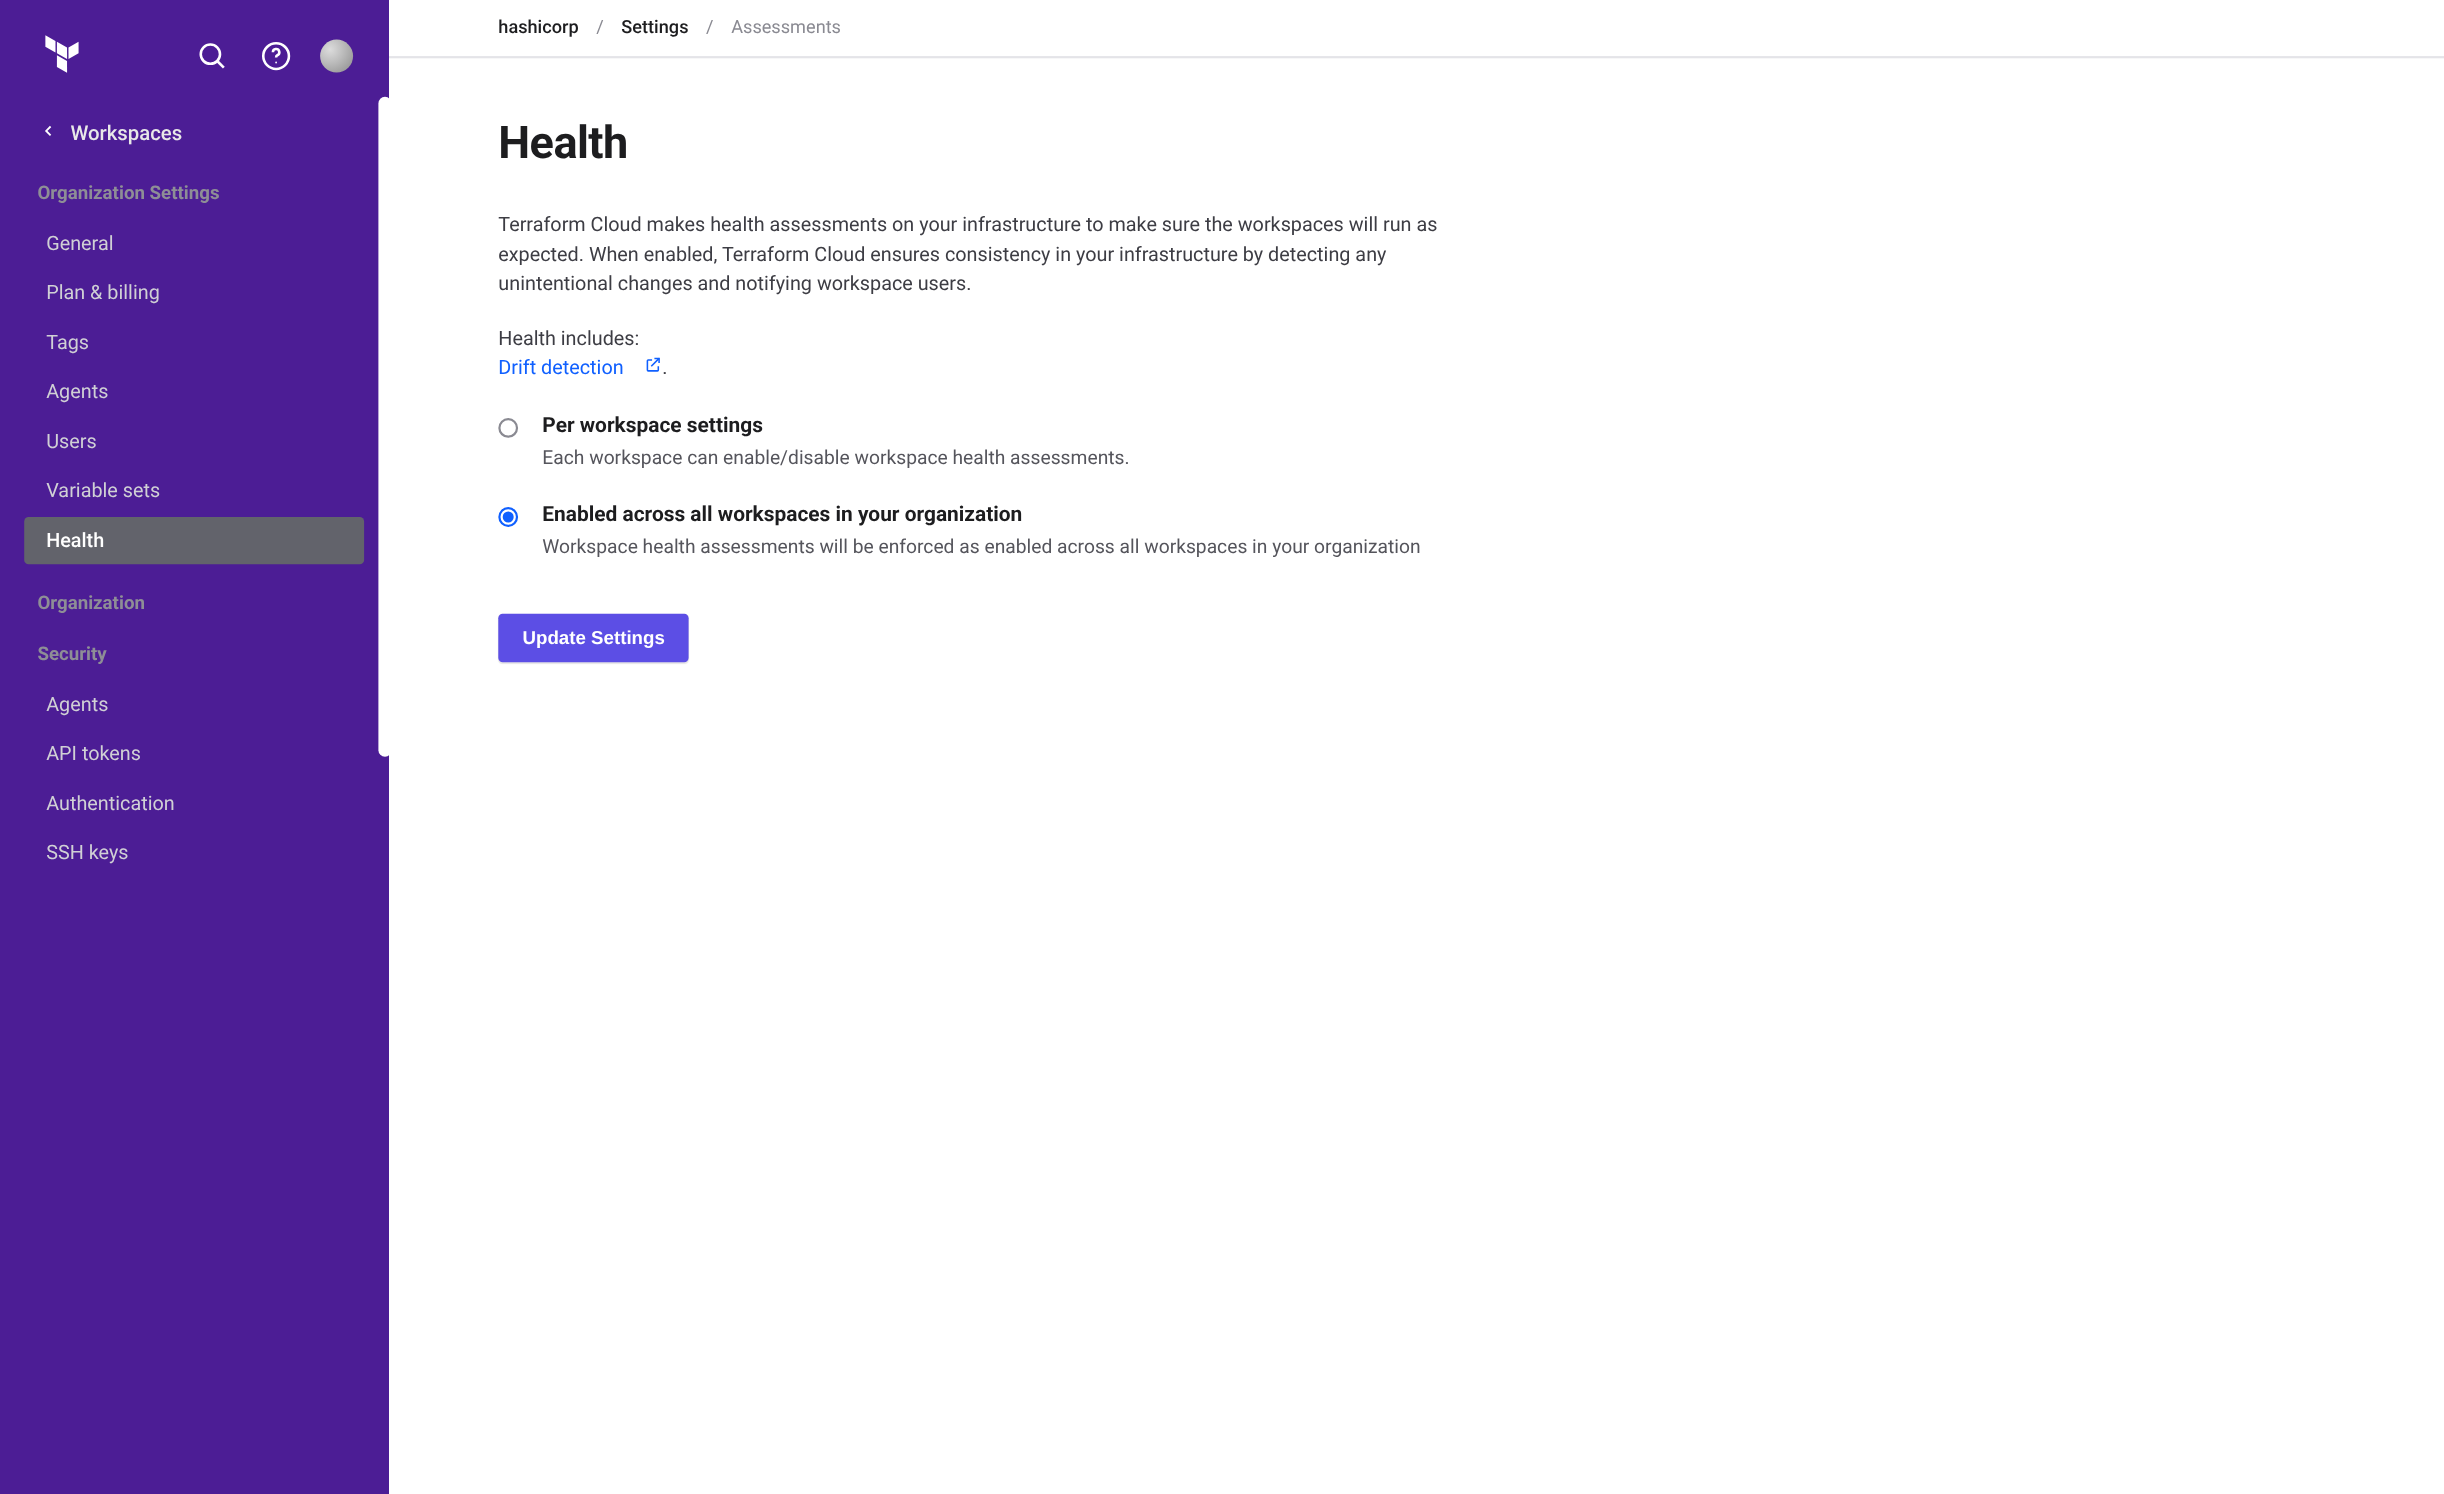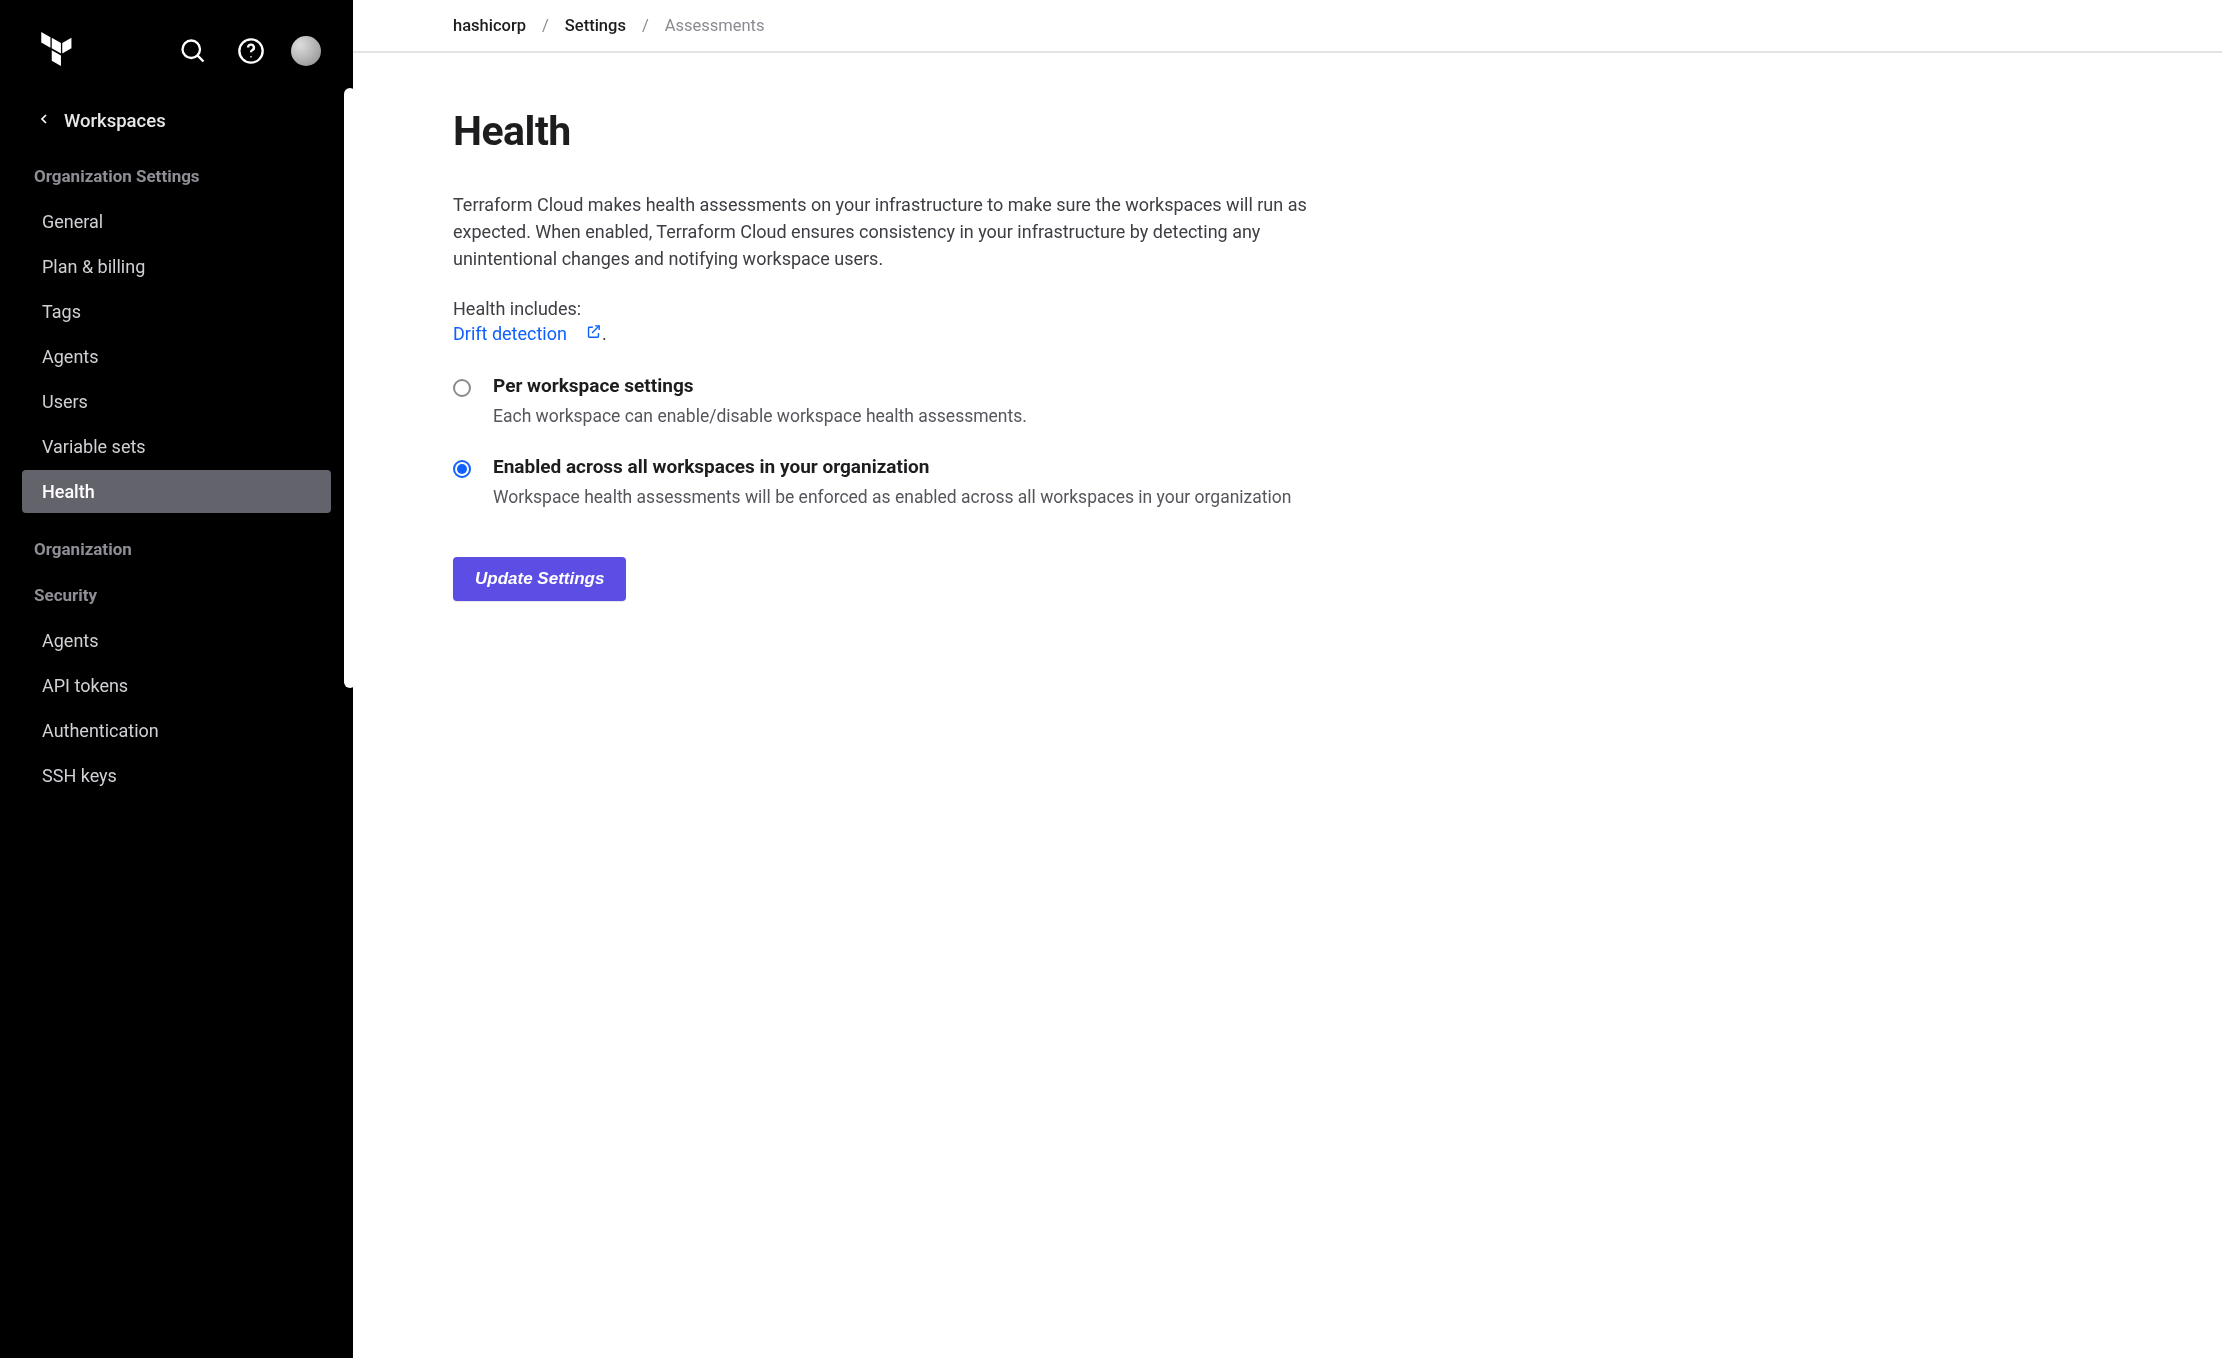--- a/index.html
+++ b/index.html
@@ -8,21 +8,21 @@
       background: #ffffff;
       display: flex;
       height: 100vh;
       overflow: hidden;
       font-size: 16px;
     }
 
     
     .sidebar {
       width: 353px;
-      background: #000000;
+      background: #4c1d95;
       color: #ffffff;
       display: flex;
       flex-direction: column;
       overflow-y: auto;
       flex-shrink: 0;
       position: relative;
     }
 
     .sidebar-header {
       display: flex;
@@ -247,21 +247,20 @@
       margin-top: 20px;
       background: #5c4ee5;
       color: #ffffff;
       border: none;
       border-radius: 4px;
       padding: 12px 22px;
       font-size: 17px;
       font-weight: 600;
       cursor: pointer;
       box-shadow: 0 1px 1px rgba(0,0,0,0.1);
-      font-style: italic;
     }
   </style>
 </head>
 <body>
 
 <aside class="sidebar">
   <div class="sidebar-header">
     <div class="logo">
       <svg viewBox="0 0 32 32">
           <g>

